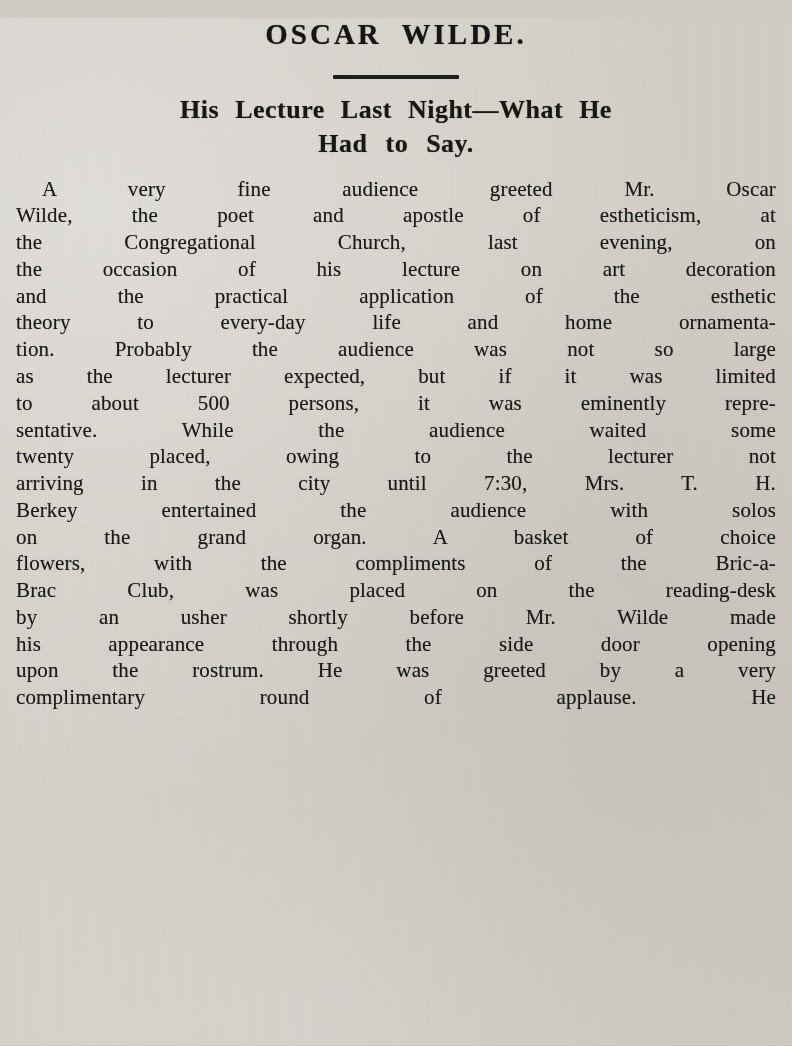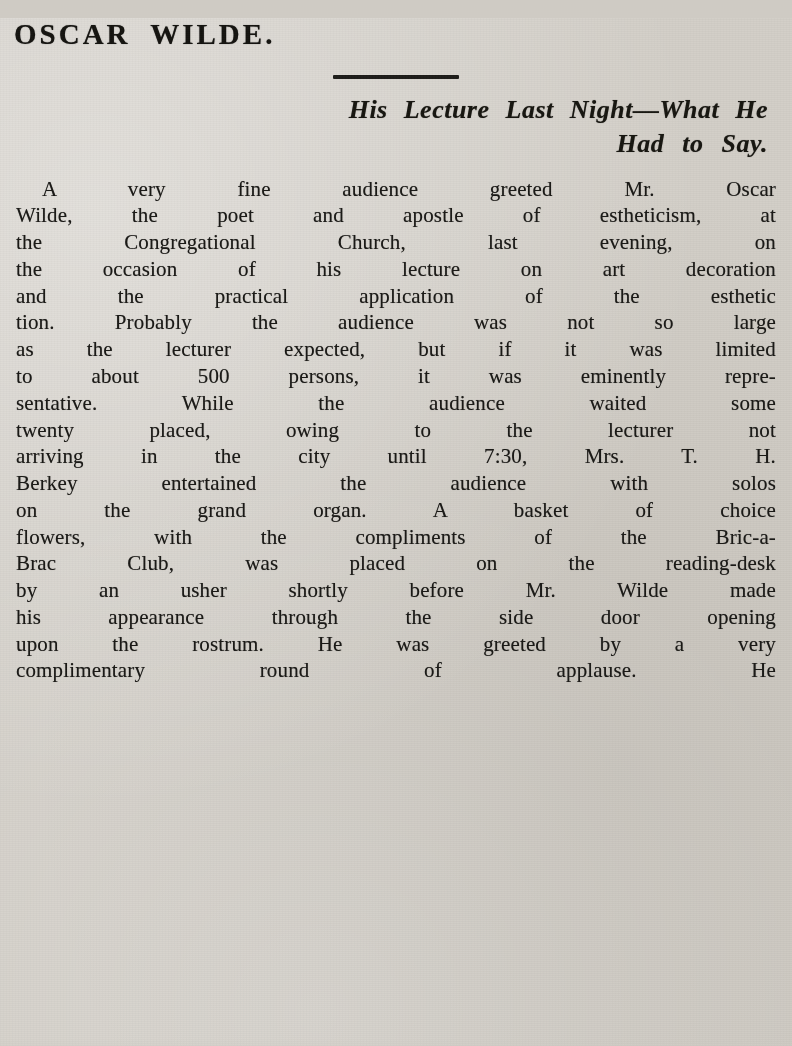--- a/index.html
+++ b/index.html
@@ -29,21 +29,21 @@
   .grain {
     position: absolute;
     inset: 0;
     pointer-events: none;
     opacity: 0.30;
     background-image:
       repeating-linear-gradient(0deg, rgba(0,0,0,0.05) 0px, rgba(0,0,0,0.05) 1px, rgba(255,255,255,0.04) 1px, rgba(255,255,255,0.04) 2px),
       repeating-linear-gradient(90deg, rgba(0,0,0,0.035) 0px, rgba(0,0,0,0.035) 1px, rgba(255,255,255,0.03) 1px, rgba(255,255,255,0.03) 3px);
   }
   .headline {
-    text-align: left;
+    text-align: center;
     font-family: "Liberation Serif", serif;
     font-weight: bold;
     font-size: 29px;
     letter-spacing: 3px;
     word-spacing: 10px;
     margin: 18px 0 0 0;
     color: #14130f;
     text-shadow: 0 0 1px rgba(0,0,0,0.55);
   }
   .rule-wrap {
@@ -51,30 +51,29 @@
     margin: 14px 0 10px 0;
   }
   .rule {
     display: inline-block;
     width: 126px;
     height: 4px;
     background: #1d1c19;
     border-radius: 1px;
   }
   .subhead {
-    text-align: right;
+    text-align: center;
     font-weight: bold;
     font-size: 26px;
     line-height: 1.32;
     letter-spacing: 0.5px;
     word-spacing: 9px;
     margin: 4px 10px 4px 10px;
     color: #16150f;
     text-shadow: 0 0 1px rgba(0,0,0,0.45);
-    font-style: italic;
   }
   .subhead .l2 {
     display: block;
     word-spacing: 11px;
   }
   .body-text {
     margin: 14px 2px 0 2px;
     font-size: 21px;
     line-height: 1.275;
     text-align: justify;
@@ -119,20 +118,21 @@
     <span class="l1">His   Lecture   Last   Night—What   He</span>
     <span class="l2">Had   to   Say.</span>
   </h2>
 
   <div class="body-text">
     <span class="ln first"><span class="indent"></span><span>A very fine audience greeted Mr. Oscar</span></span>
     <span class="ln">Wilde, the poet and apostle of estheticism, at</span>
     <span class="ln">the Congregational Church, last evening, on</span>
     <span class="ln">the occasion of his lecture on art decoration</span>
     <span class="ln">and the practical application of the esthetic</span>
+    <span class="ln">theory to every-day life and home ornamenta-</span>
     <span class="ln">tion.  Probably the audience was not so large</span>
     <span class="ln">as the lecturer expected, but if it was limited</span>
     <span class="ln">to about 500 persons, it was eminently repre-</span>
     <span class="ln">sentative.  While the audience waited some</span>
     <span class="ln">twenty placed, owing to the lecturer not</span>
     <span class="ln">arriving in the city until 7:30, Mrs. T. H.</span>
     <span class="ln">Berkey entertained the audience with solos</span>
     <span class="ln">on the grand organ. A basket of choice</span>
     <span class="ln">flowers, with the compliments of the Bric-a-</span>
     <span class="ln">Brac Club, was placed on the reading-desk</span>

